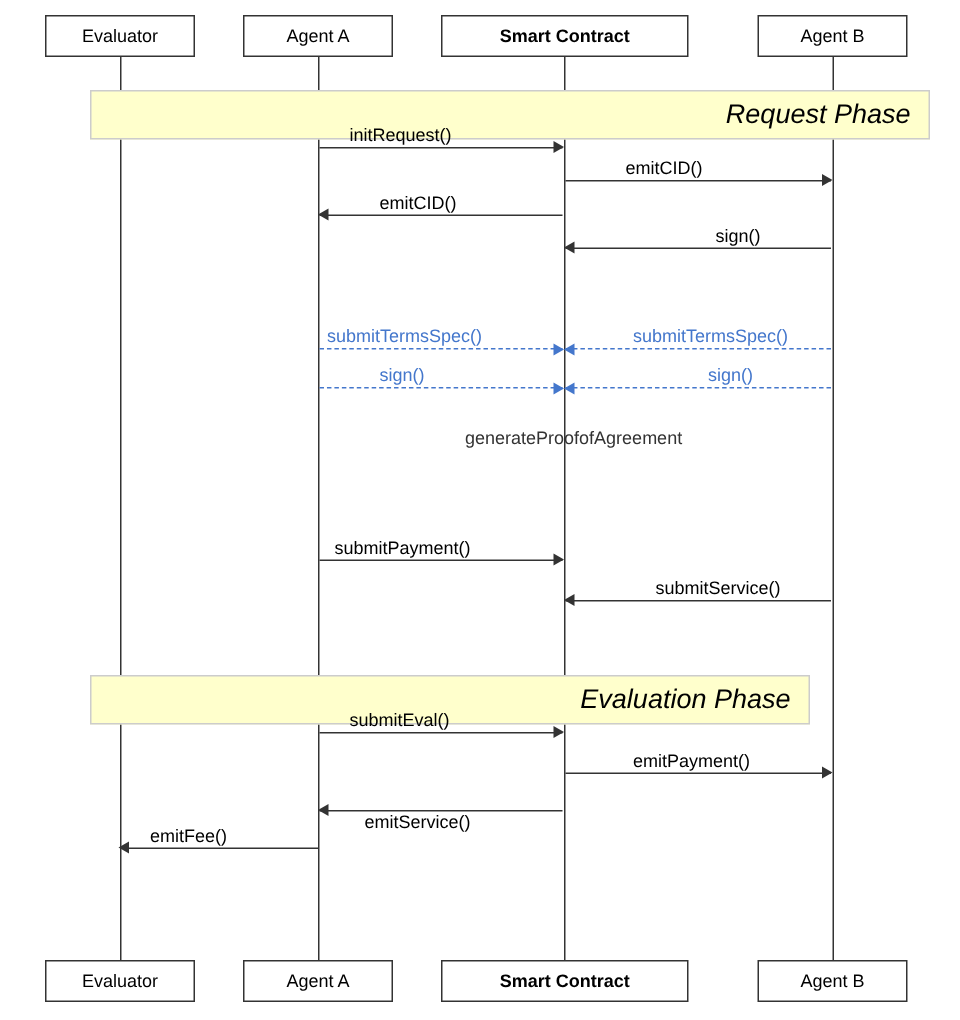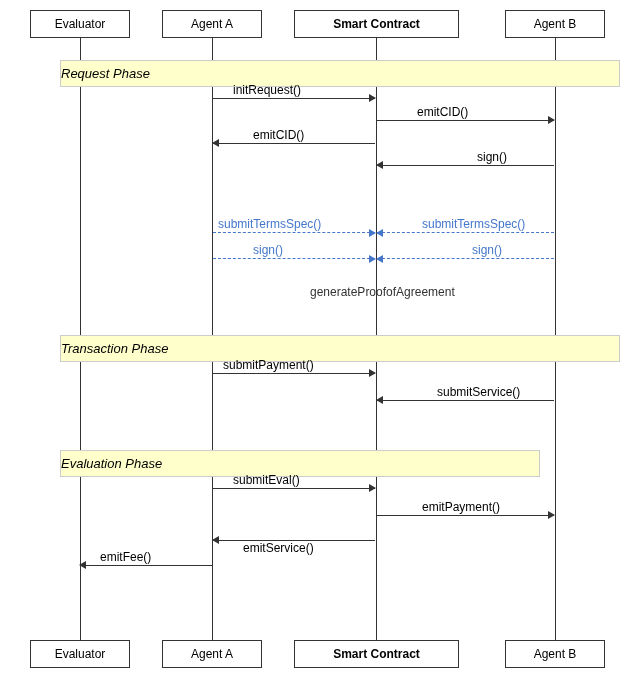--- a/index.html
+++ b/index.html
@@ -31,23 +31,23 @@
       position: absolute;
       border-left: 1px solid #333;
       top: 0;
       bottom: 0;
     }
     
     .phase-banner {
       position: absolute;
       background: #ffffcc;
       border: 1px solid #ccc;
-      text-align: left;
-      font-size: 13px;
-      padding: 5px 0;
+      text-align: right;
+      font-size: 18px;
+      padding: 5px 12px;
       font-style: italic;
     }
     
     .arrow-label {
       position: absolute;
       font-size: 12px;
       white-space: nowrap;
     }
     .arrow-line {
       position: absolute;
@@ -192,23 +192,20 @@
       <span>sign()</span>
     </div>
   </div>
 
   <div style="position:absolute; top:285px; left:310px;">
     <div class="arrow-label" style="color:#333;">
       <span>generateProofofAgreement</span>
     </div>
   </div>
 
-  <div class="phase-banner" style="left:60px; top:335px; width:560px;">
-    <span>Transaction Phase</span>
-  </div>
 
   <div style="position:absolute; top:373px; left:213px; width:162px;">
     <div class="arrow-line solid arrowhead-right" style="width:162px;"></div>
     <div class="arrow-label" style="top:-15px; left:10px;">
       <span>submitPayment()</span>
     </div>
   </div>
 
   <div style="position:absolute; top:400px; left:377px; width:177px;">
     <div class="arrow-line solid arrowhead-left" style="width:177px;"></div>

